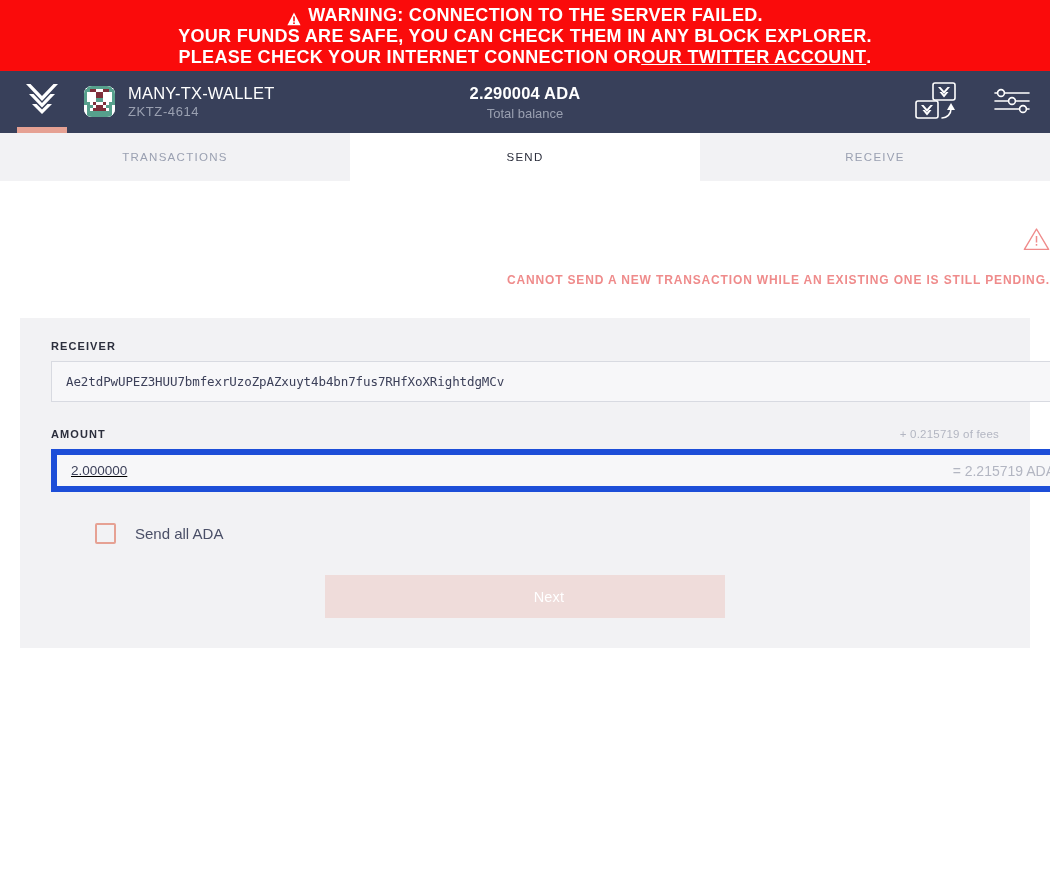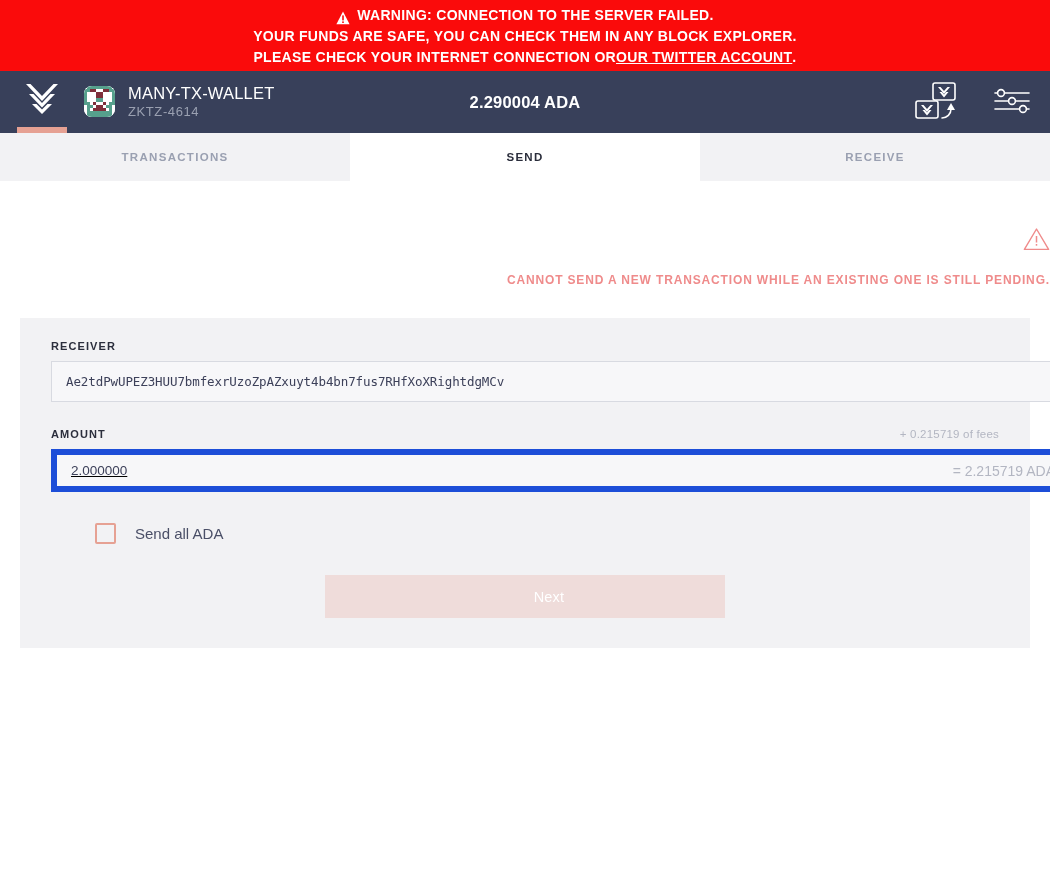--- a/index.html
+++ b/index.html
@@ -18,21 +18,21 @@
     height: 71px;
     background: #fa0b0b;
     color: #ffffff;
     display: flex;
     flex-direction: column;
     align-items: center;
     justify-content: center;
     padding-top: 2px;
   }
   .banner-line {
-    font-size: 14px;
+    font-size: 18px;
     font-weight: bold;
     letter-spacing: 0.3px;
     line-height: 21px;
     white-space: nowrap;
     display: flex;
     align-items: center;
     justify-content: center;
     text-align: right;
   }
   .banner-warn-icon {
@@ -143,21 +143,21 @@
     height: 48px;
     display: flex;
     background: #f2f2f4;
   }
   .tab {
     height: 48px;
     display: flex;
     align-items: center;
     justify-content: center;
     font-size: 11.5px;
-    font-weight: bold;
+    font-weight: normal;
     letter-spacing: 1.3px;
     color: #9aa0b1;
     background: #f2f2f4;
     cursor: pointer;
     user-select: none;
   }
   .tab.t1 { width: 350px; }
   .tab.t2 { width: 350px; }
   .tab.t3 { width: 350px; }
   .tab.active {
@@ -354,20 +354,21 @@
       </svg>
     </div>
     <div class="wallet-text">
       <div class="wallet-name">MANY-TX-WALLET</div>
       <div class="wallet-id">ZKTZ-4614</div>
     </div>
   </div>
 
   <div class="balance-block">
     <div class="balance-amount">2.290004 ADA</div>
+    <div class="balance-label">Total balance</div>
   </div>
 
   <div class="header-actions">
     <button class="header-icon-btn">
       <span>
         <svg width="46" height="42" viewBox="0 0 46 42">
           <g fill="none" stroke="#ffffff" stroke-width="1.6">
             <rect x="20" y="3" width="22" height="17" rx="2"></rect>
             <rect x="3" y="21" width="22" height="17" rx="2"></rect>
             <path d="M29 38 C34 38 38 34 38 29" stroke-linecap="round"></path>

